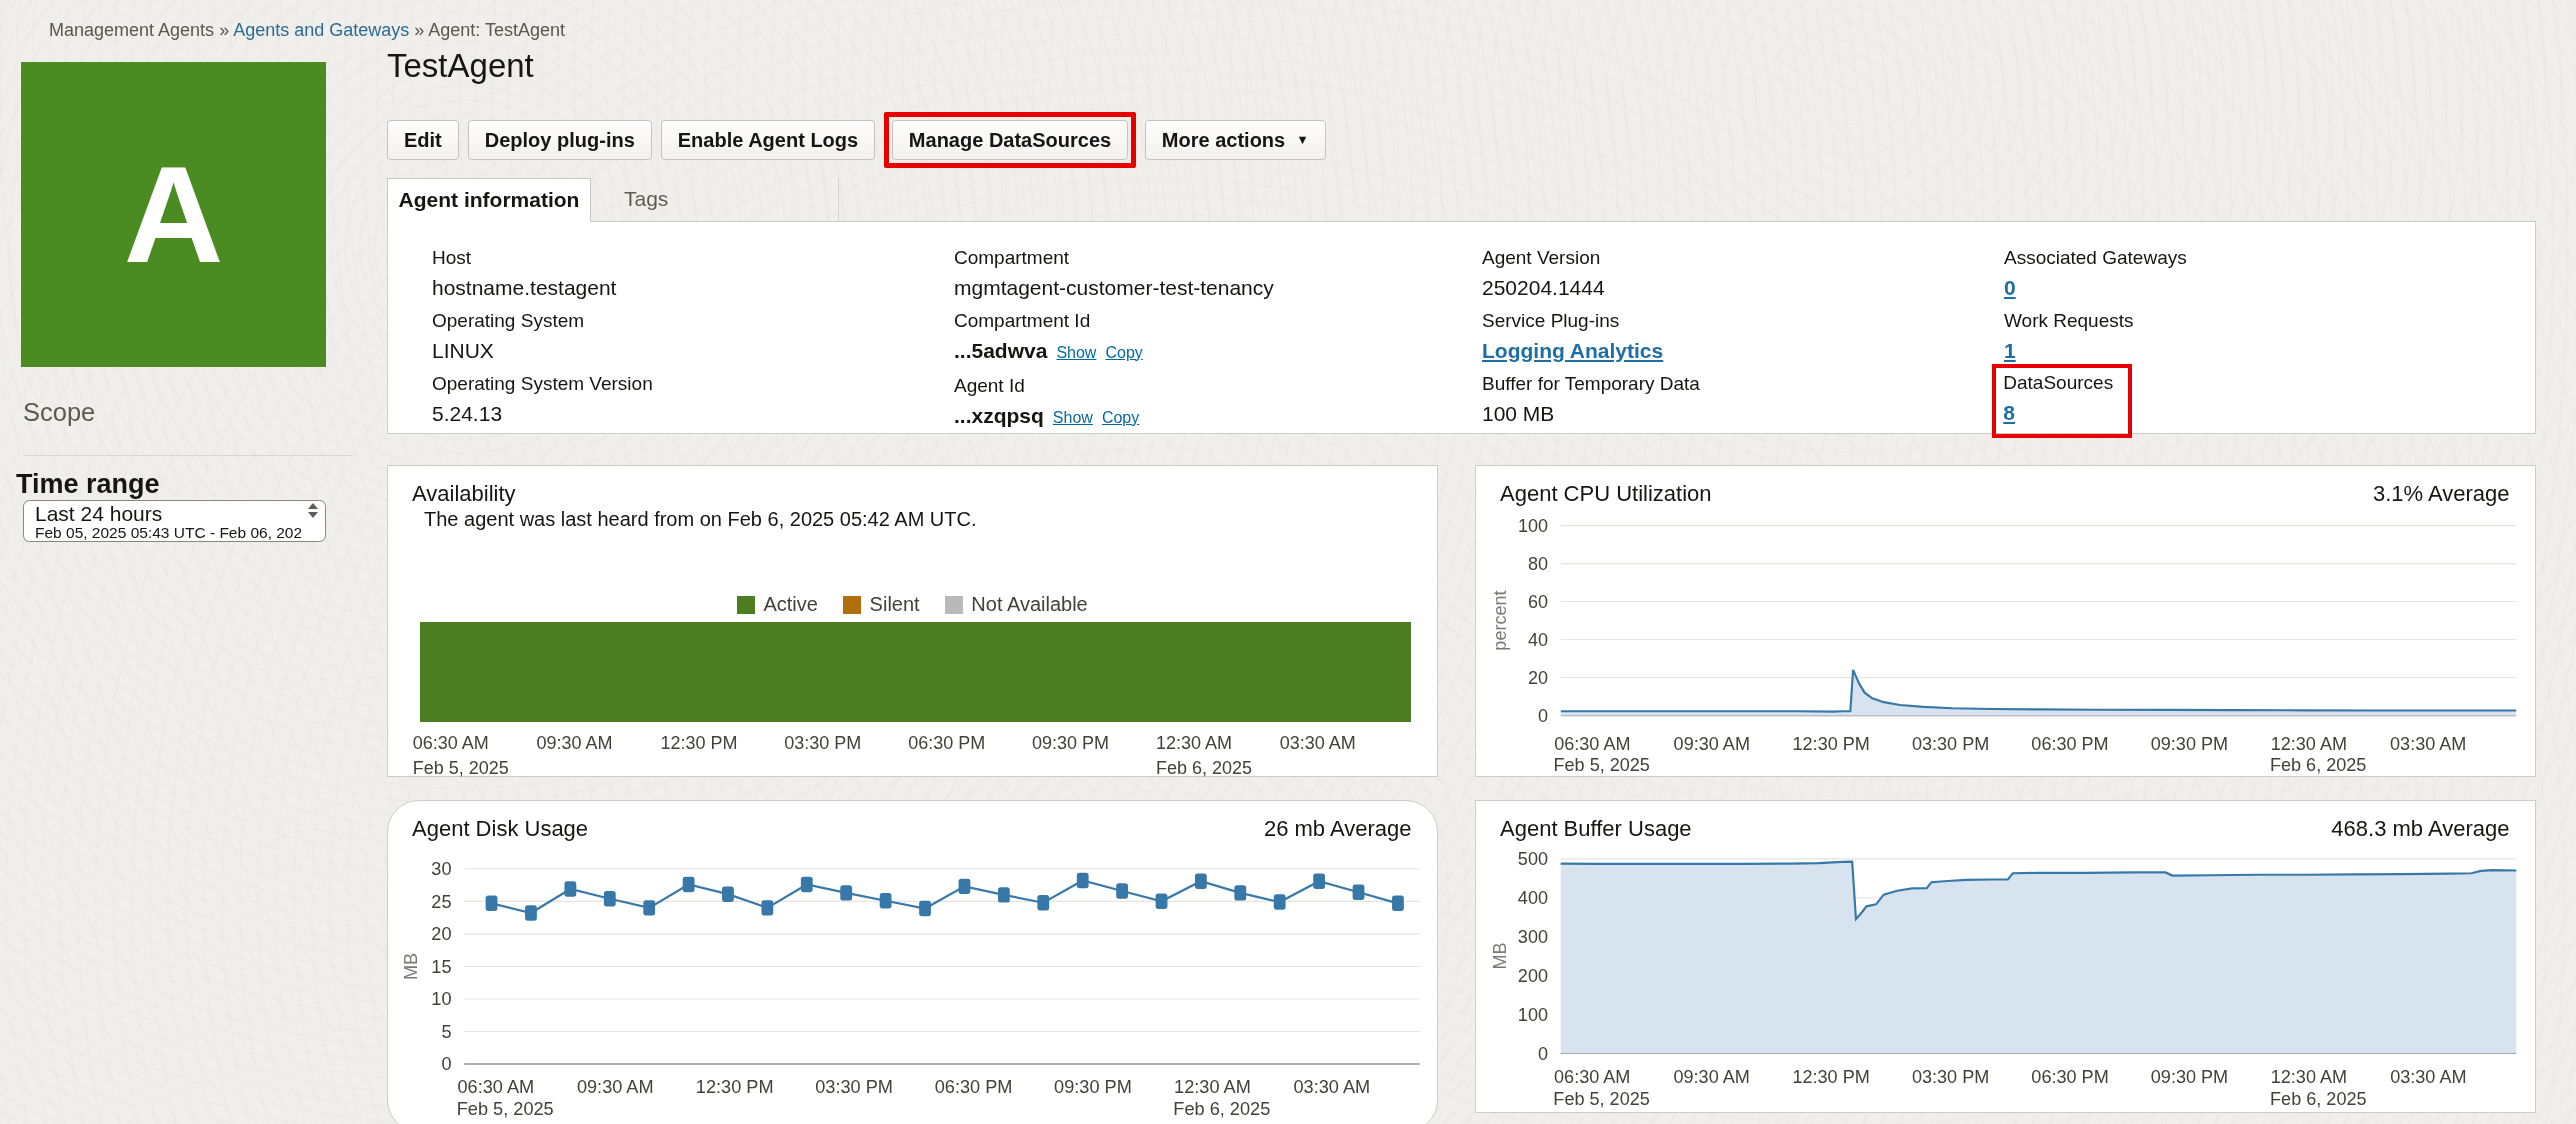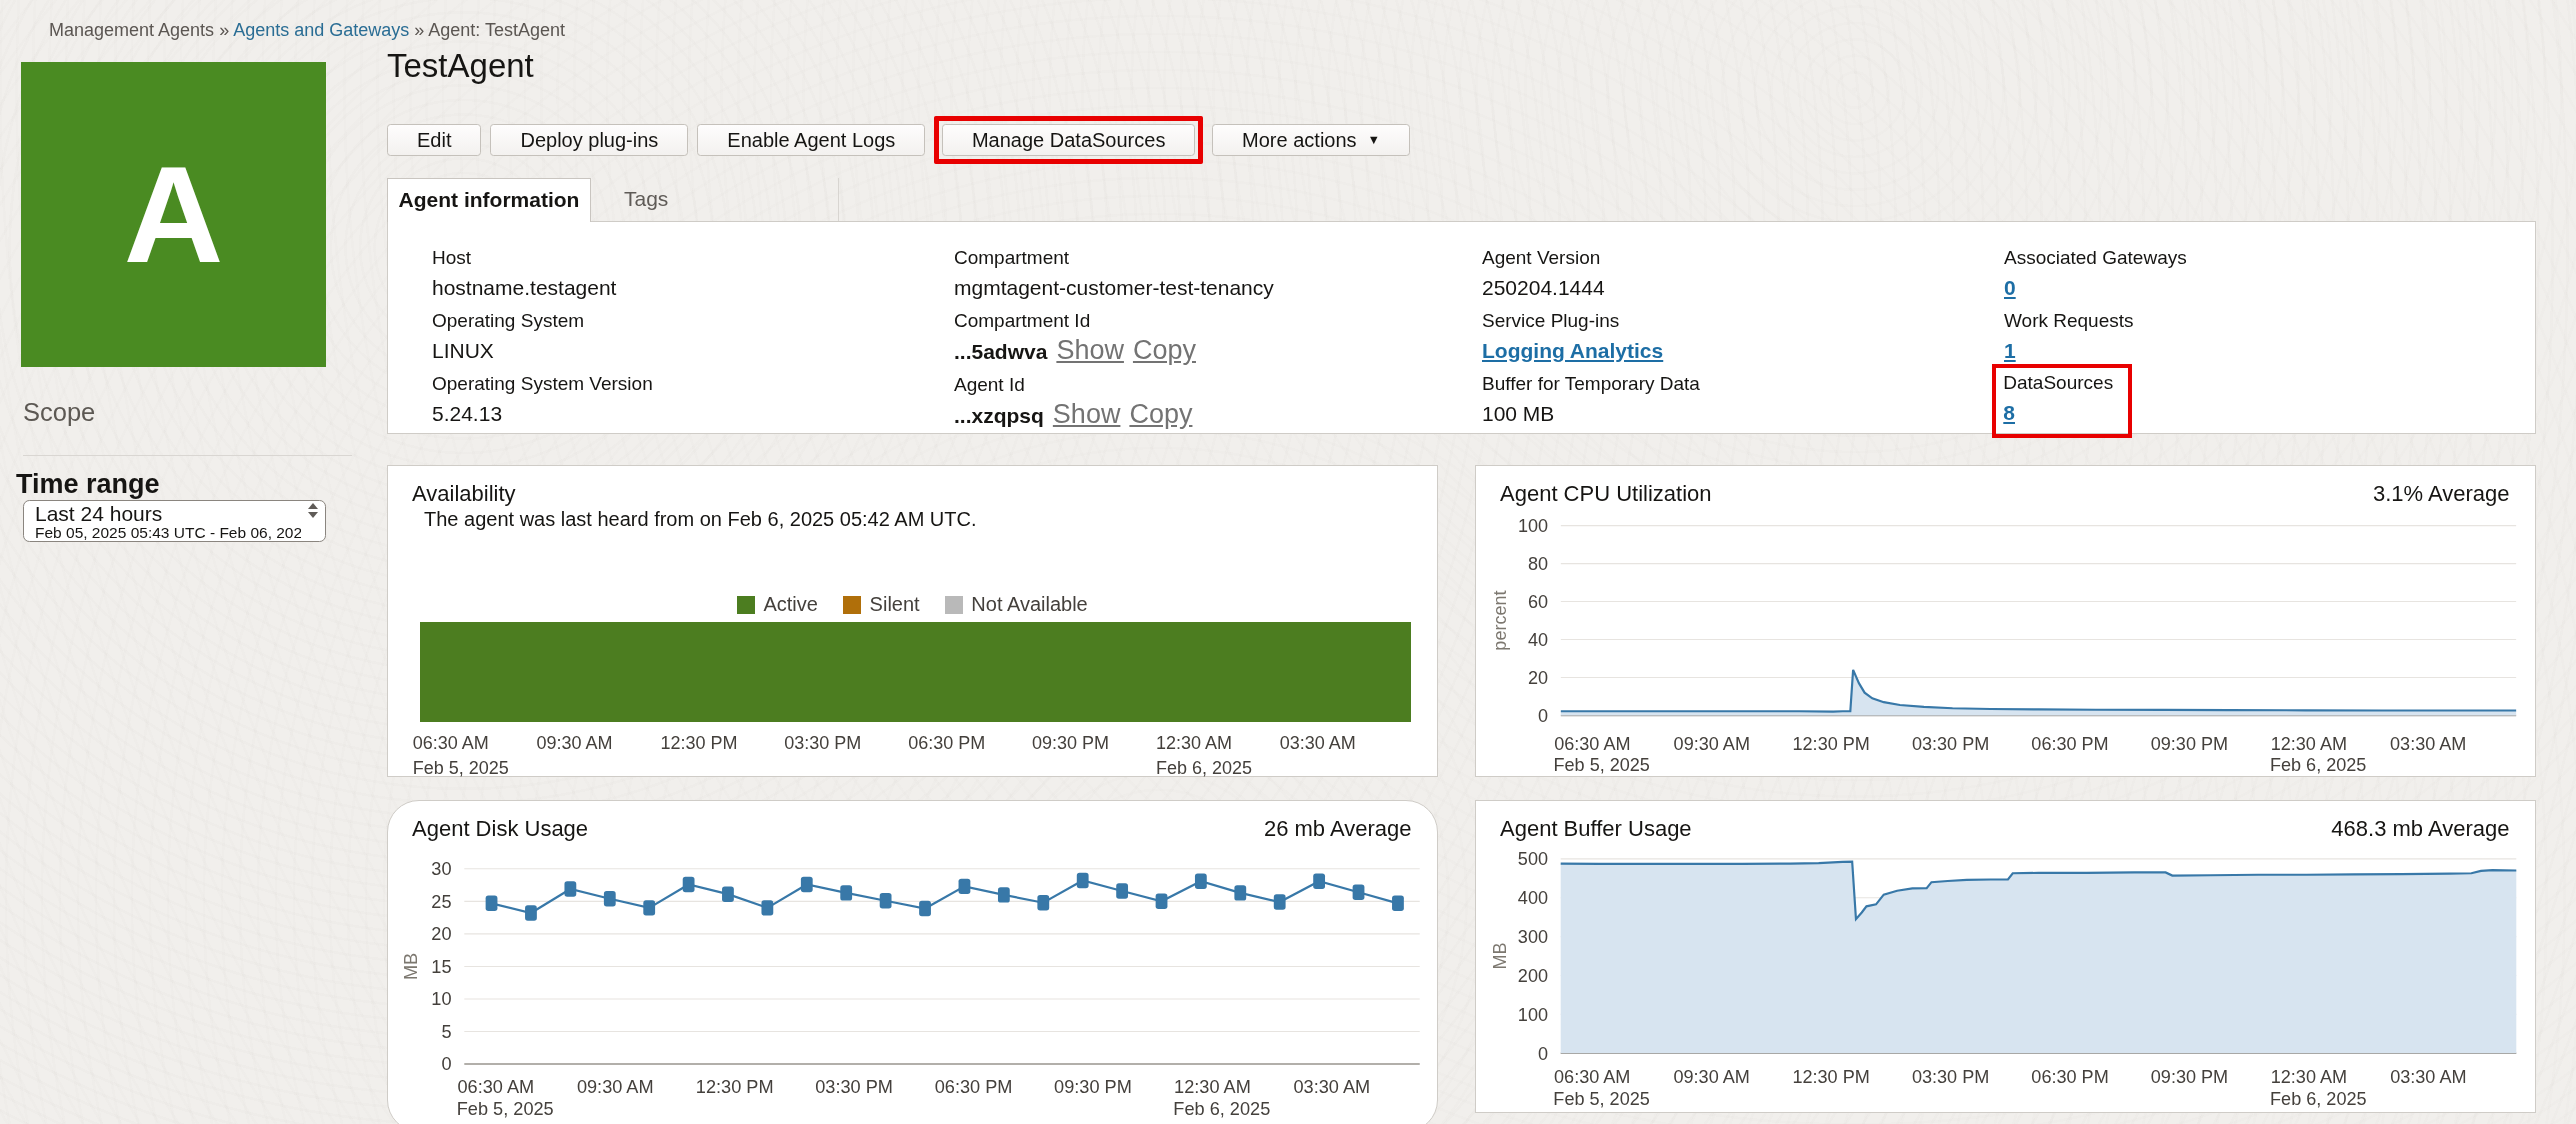--- a/index.html
+++ b/index.html
@@ -36,44 +36,44 @@
   .ts-texts { flex:1; overflow:hidden; }
   .ts-value { font-size:21px; line-height:22px; white-space:nowrap; }
   .ts-detail { font-size:15.5px; line-height:16.4px; white-space:nowrap; overflow:hidden; width:266px; }
   .ts-spin { display:flex; flex-direction:column; gap:3.6px; align-items:center; padding-left:1.8px; }
   .tri-up { width:0; height:0; border-left:5.5px solid transparent; border-right:5.5px solid transparent; border-bottom:6.4px solid #5f5b57; }
   .tri-dn { width:0; height:0; border-left:5.5px solid transparent; border-right:5.5px solid transparent; border-top:6.4px solid #5f5b57; }
 
   
   .page-title { left:387px; top:47px; font-size:33px; font-weight:500; }
   .toolbar { left:387px; top:112px; height:56px; display:flex; align-items:center; gap:9px; }
-  .btn { height:32px; padding:0 29px; font-size:20px; color:#161513;
+  .btn { height:40px; padding:0 16px; font-size:20px; color:#161513;
          background:linear-gradient(#fefdfd,#f3f1ef); border:0.9px solid #c5c1bb; border-radius:3.6px;
          display:inline-flex; align-items:center; gap:11px; cursor:pointer; white-space:nowrap;
-         font-family:"Liberation Sans", sans-serif; }
+         font-family:"Liberation Sans", sans-serif;font-weight:bold; }
   .red-box { display:inline-flex; border:5.5px solid #e80000; padding:2.7px; border-radius:1.8px; }
   .caret { font-size:12.7px; line-height:12.7px; color:#161513; }
 
   
   .tab-active { left:387px; top:178px; width:204px; height:44px; background:#fff;
                 border:0.9px solid #c9c5c0; border-bottom:none; z-index:3;
                 font-size:21px; font-weight:bold; text-align:center; line-height:42px; cursor:default; }
   .tab-inactive { left:591px; top:178px; width:248px; height:43px; color:#5f5b57;
                   font-size:21px; line-height:42px; padding-left:33px; border-right:0.9px solid #d8d5d1; cursor:pointer; }
 
   
   .card { background:#fff; border:0.9px solid #cfccc7; }
   .info-card { left:387px; top:221px; width:2149px; height:213px; }
   .info-col { position:absolute; top:24px; display:flex; flex-direction:column; gap:9px;margin-left:8px; }
   .col-0 { left:36px; } .col-1 { left:558px; } .col-2 { left:1086px; } .col-3 { left:1608px; }
   .field-label { font-size:19px; line-height:23px; color:#161513; margin-bottom:5.5px; }
   .field-value { font-size:21px; line-height:25.5px; color:#161513; }
   .v-bold { font-weight:bold; }
   .v-link { color:#1d6ea5; font-weight:600; text-decoration:underline; cursor:pointer; }
-  .mini-link { color:#737373; text-decoration:underline; font-weight:normal; font-size:27px; margin-left:9px; cursor:pointer; }
+  .mini-link { color:#0369a1; text-decoration:underline; font-weight:normal; font-size:16px; margin-left:9px; cursor:pointer; }
   .field-highlight { border:4.5px solid #e80000; padding:3.6px 14.6px 9px 7.3px; margin:-8.2px 0 -13.6px -12px; width:max-content; }
 
   
   .card-availability { left:387px; top:465px; width:1051px; height:312px; }
   .card-cpu        { left:1475px; top:465px; width:1061px; height:312px; }
   .card-disk       { left:387px;  top:800px; width:1051px; height:332px;border-radius:32px; }
   .card-memory     { left:1475px; top:800px; width:1061px; height:313px; }
   .chart-head { position:absolute; left:0; right:0; top:14.6px; padding:0 25.5px 0 24px;
                 display:flex; justify-content:space-between; align-items:baseline; }
   .chart-title { font-size:22px; font-weight:400; }

